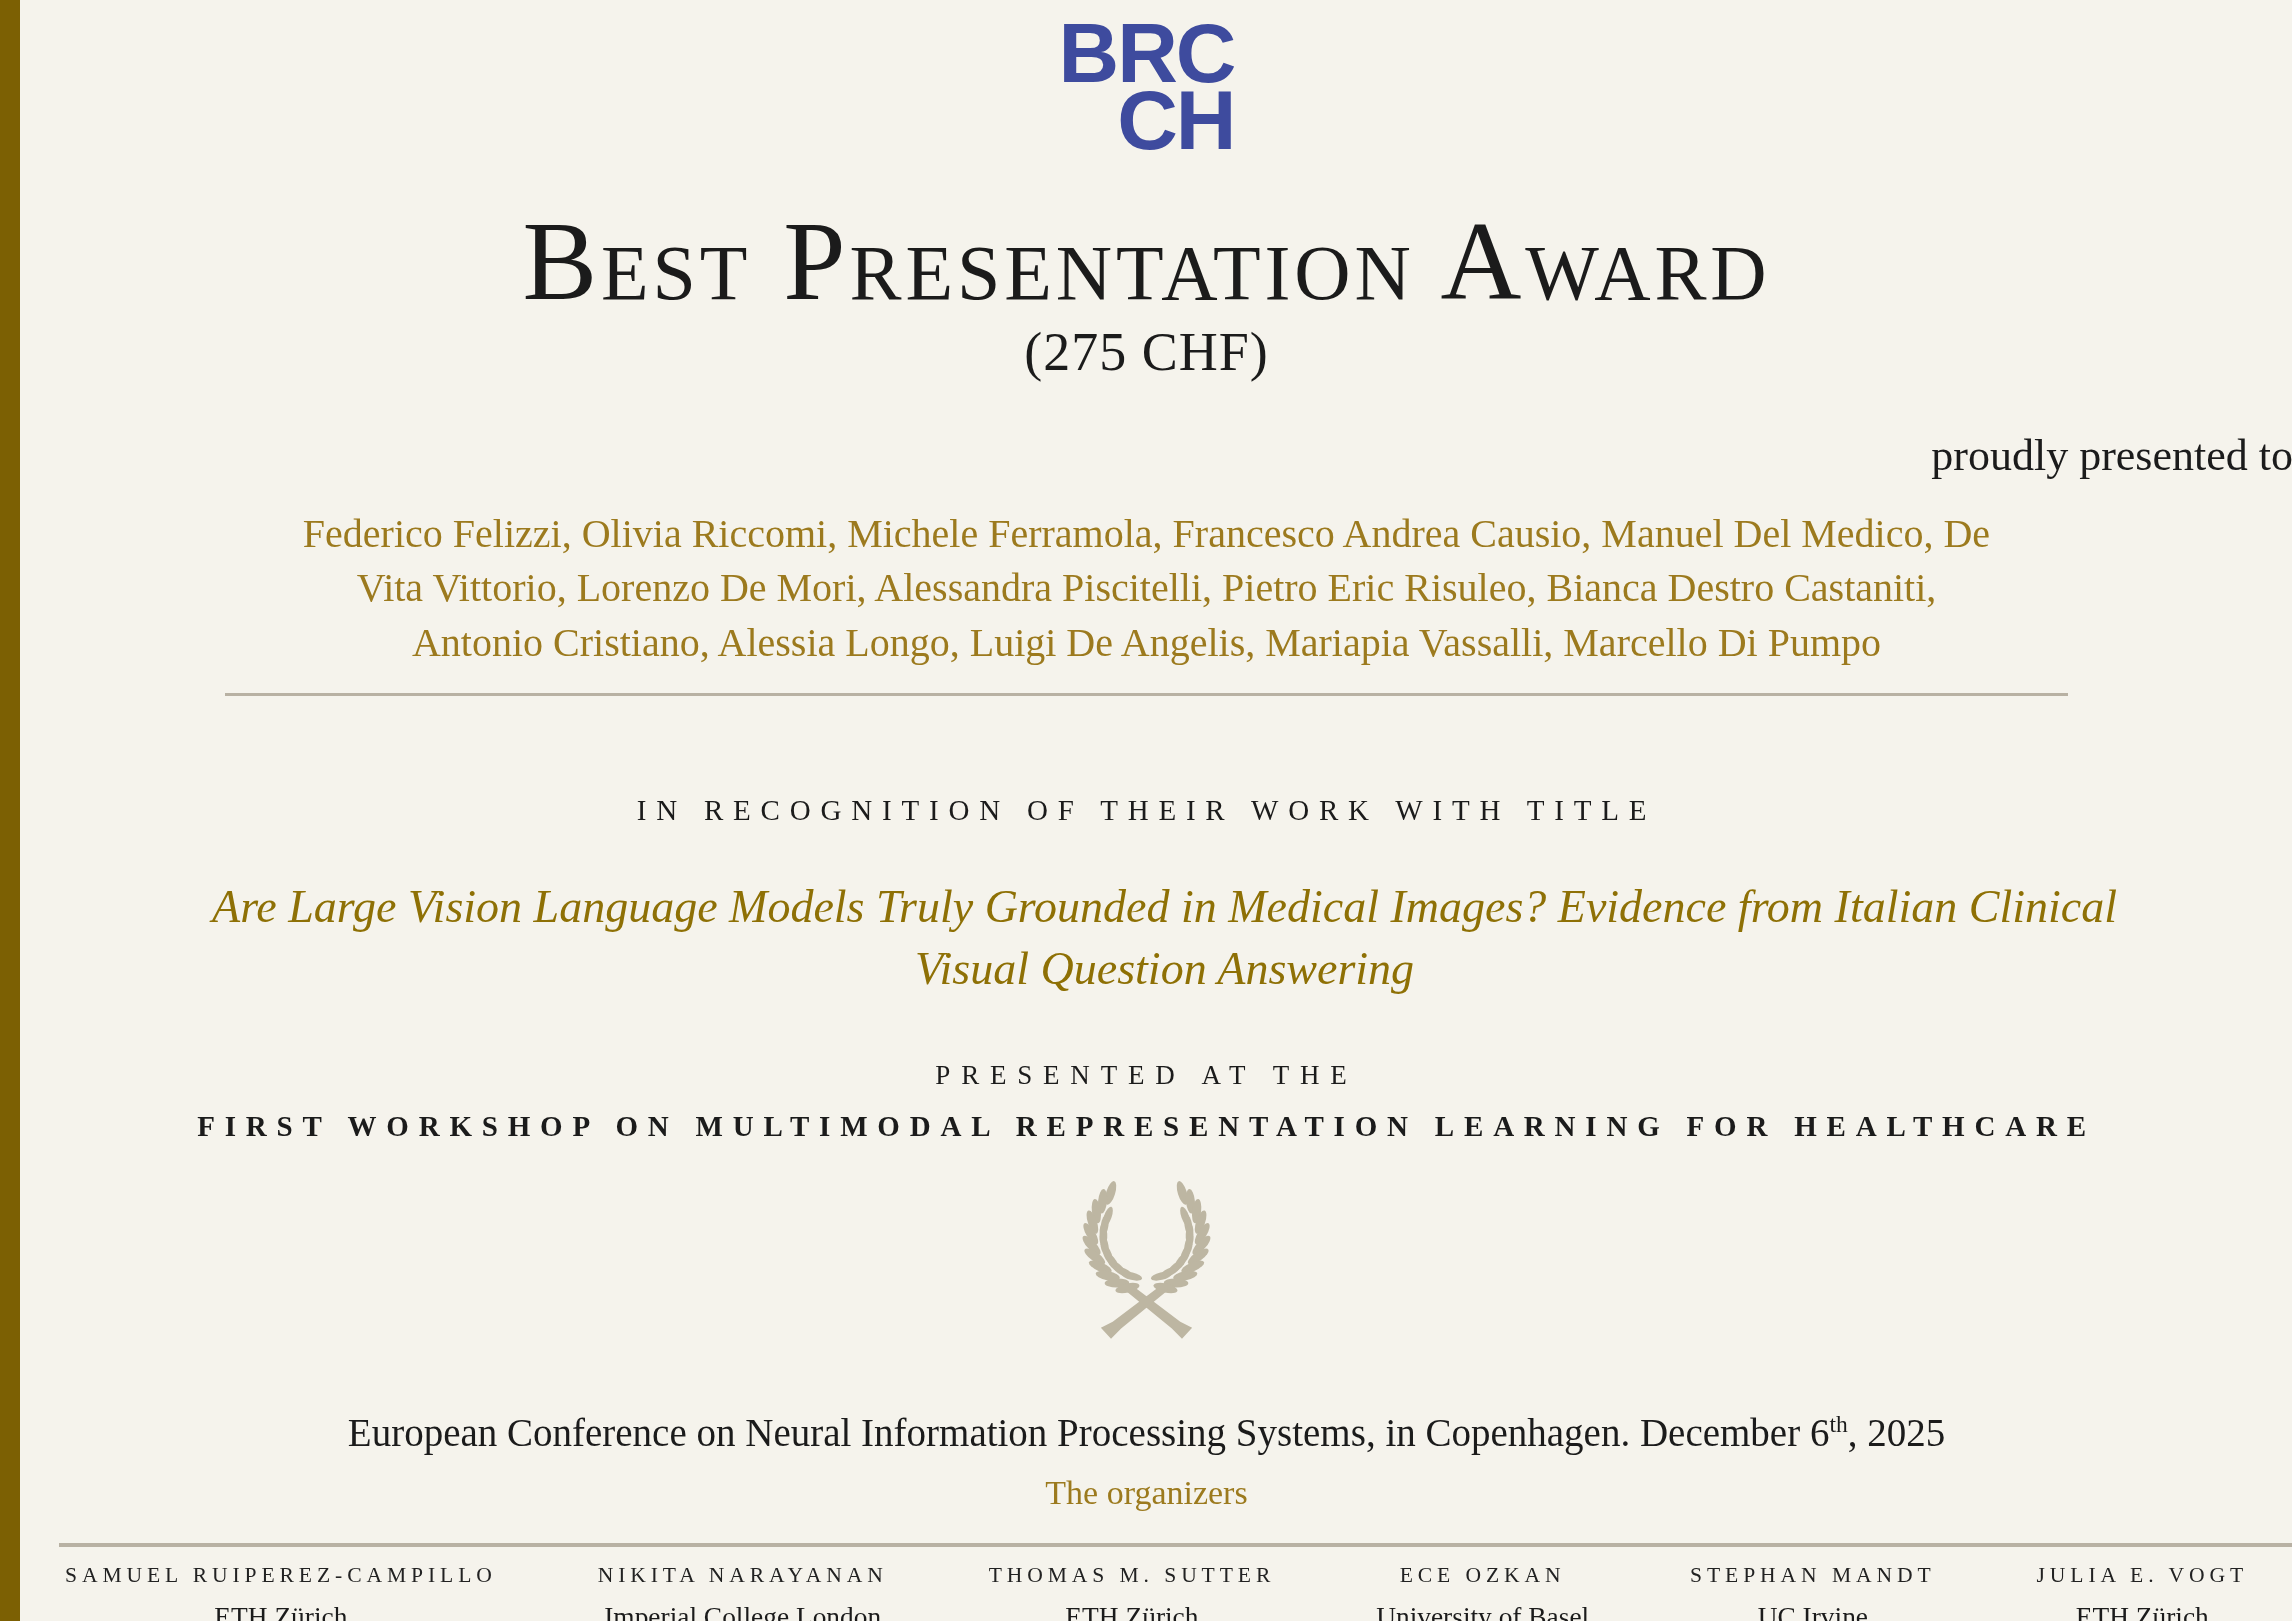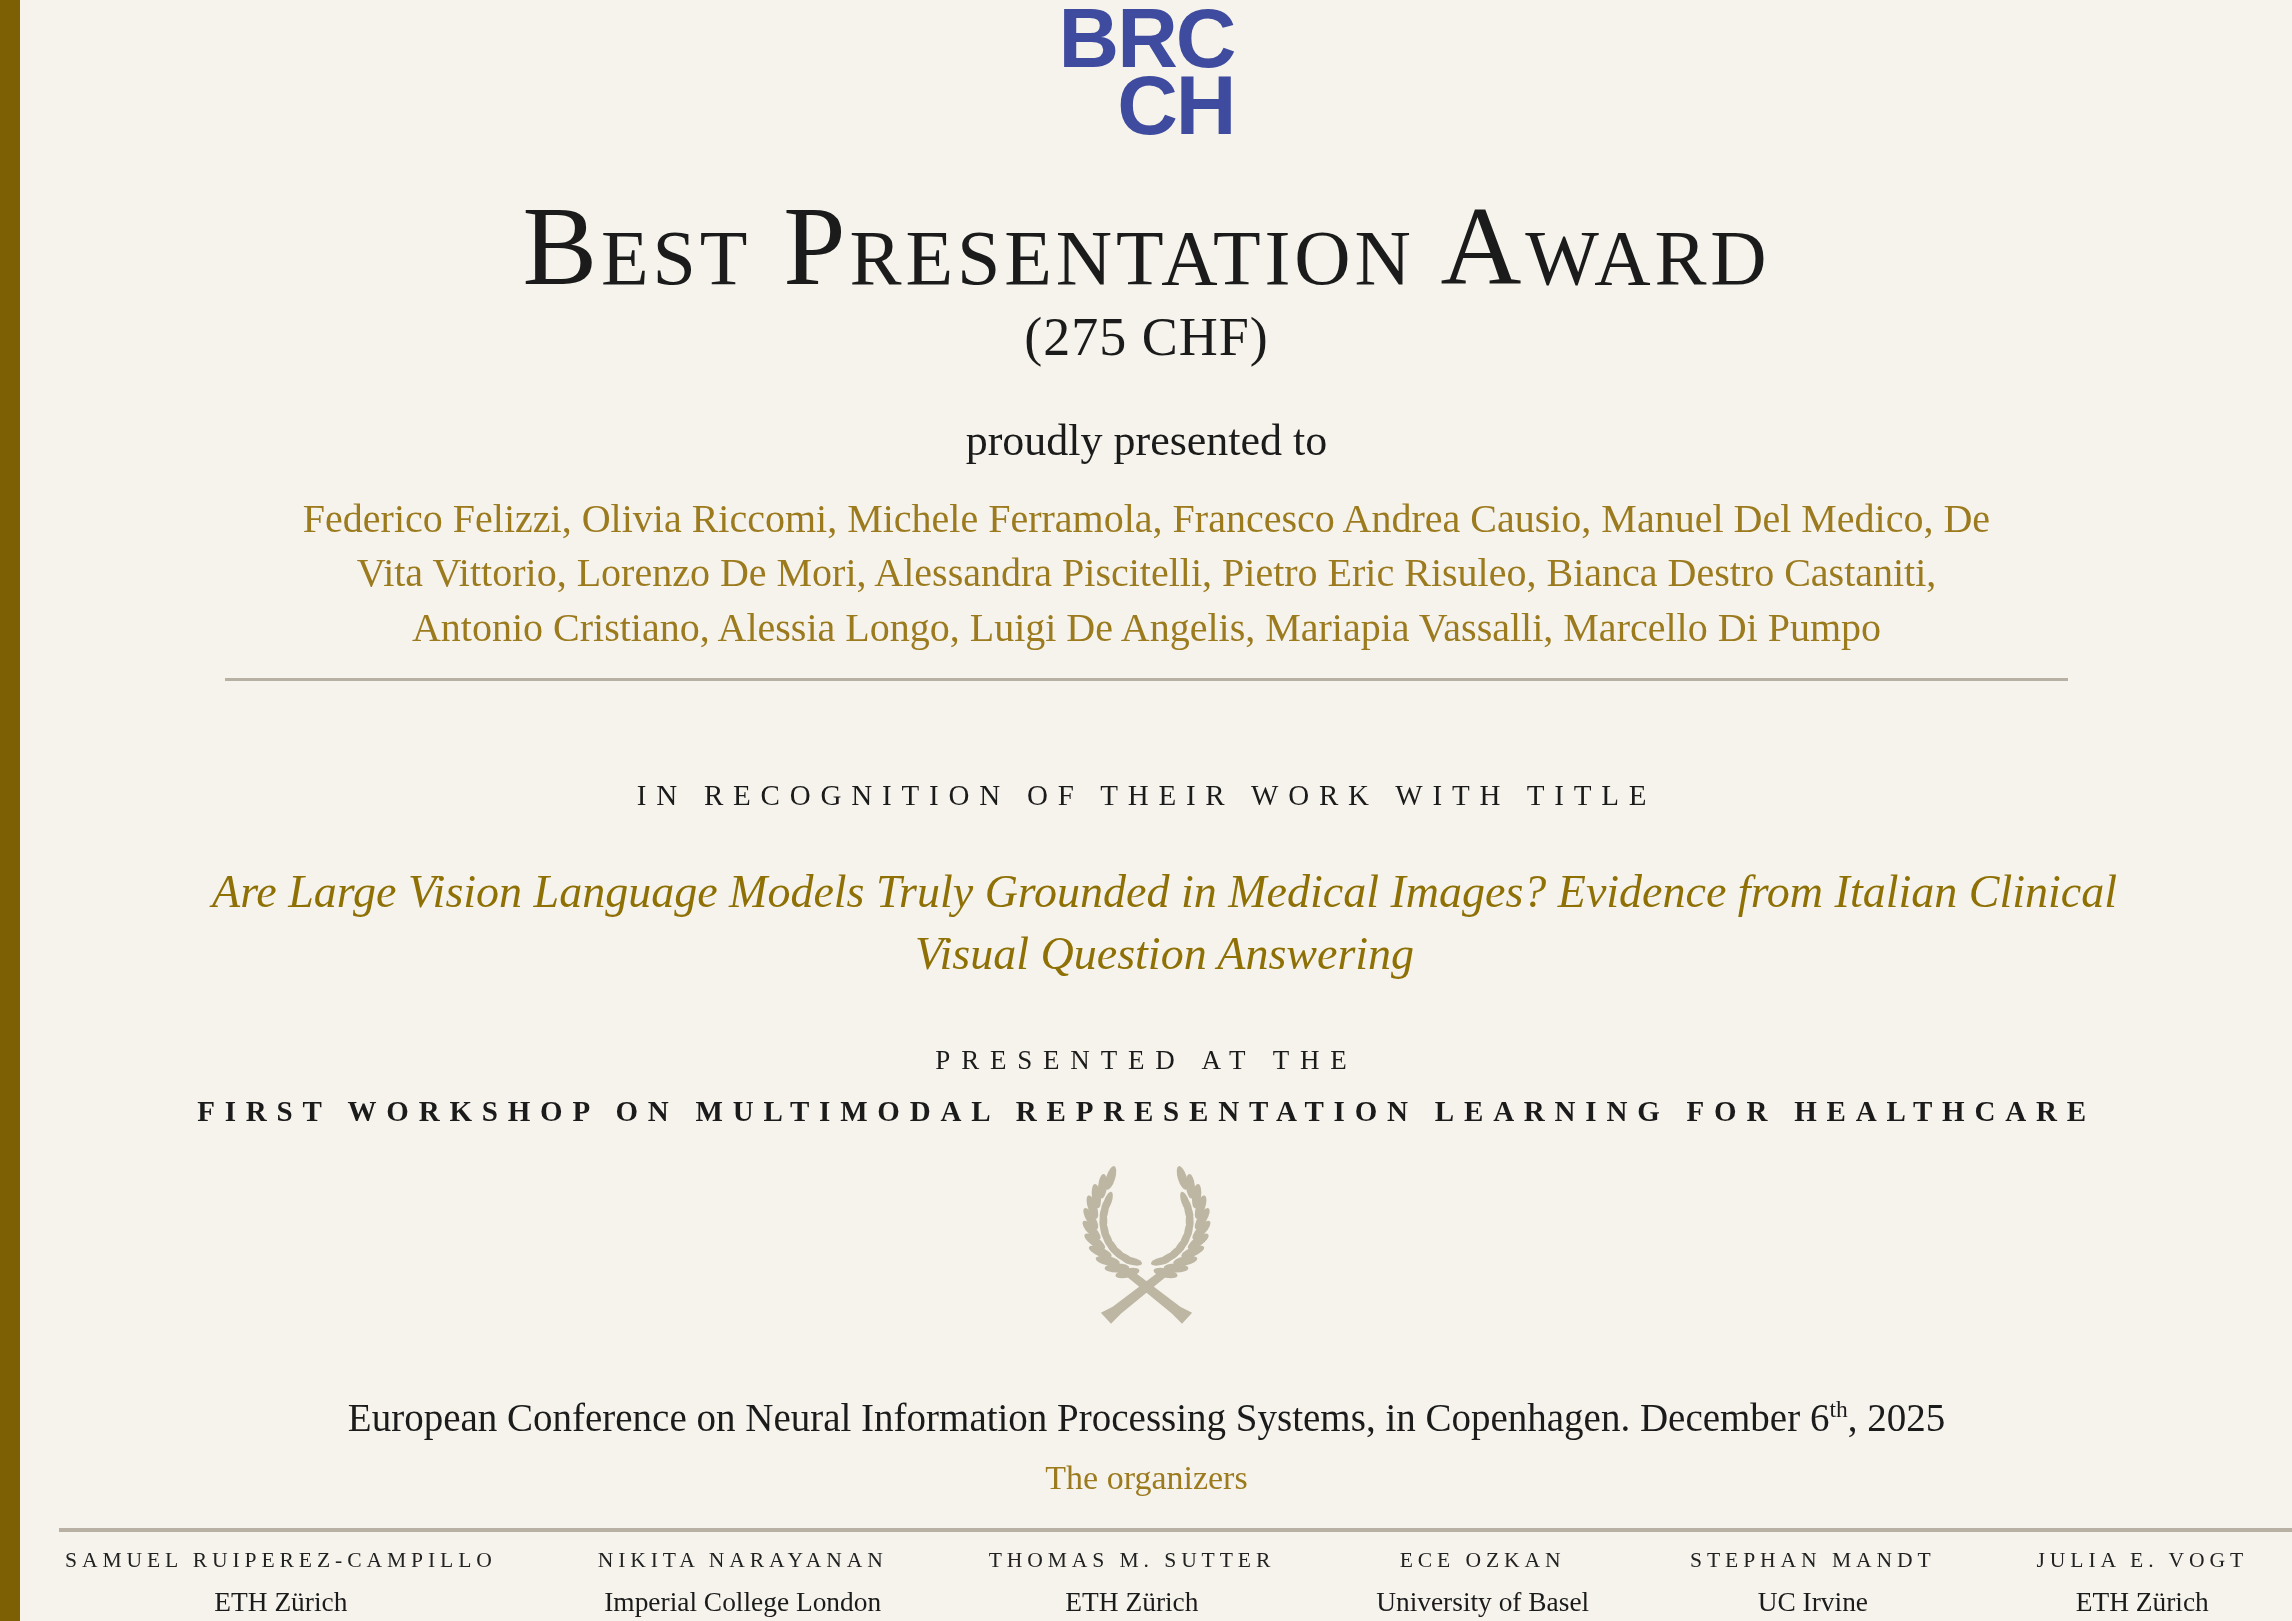--- a/index.html
+++ b/index.html
@@ -4,36 +4,36 @@
 <style>
   html,body{margin:0;padding:0;background:#e8e6df;}
   .page{
     position:relative; width:2293px; height:1621px; overflow:hidden;
     background:var(--bg); color:var(--ink);
     font-family:"Liberation Serif","DejaVu Serif",serif;
     text-align:center;
   }
   .left-bar{position:absolute;left:0;top:0;width:19.6px;height:100%;background:var(--bar);}
 
-  .logo{display:flex;justify-content:center;align-items:flex-end;gap:23px;padding-top:5px;}
+  .logo{display:flex;justify-content:center;align-items:flex-end;gap:23px;padding-top:20px;}
   .logo-abbr{
     font-family:"Liberation Sans","DejaVu Sans",sans-serif;font-weight:bold;
     color:var(--logo-blue);font-size:84px;line-height:0.8;text-align:right;letter-spacing:-2px;
   }
   .logo-name{
     font-family:"Liberation Sans","DejaVu Sans",sans-serif;
     color:var(--logo-gray);font-size:46px;line-height:1.02;text-align:left;font-weight:400;
   }
 
   .award-title{
     margin:51px 0 0;font-weight:normal;font-variant:small-caps;
     font-size:112px;line-height:1;letter-spacing:3.9px;
   }
   .prize{font-size:54px;margin-top:3.9px;letter-spacing:1px;}
-  .presented{font-size:44px;margin-top:47px;}
+  .presented{font-size:44px;margin-top:47px;text-align:right;}
   .recipients{font-size:40px;color:var(--gold);margin-top:25.5px;line-height:1.36;}
   .recipients div{white-space:nowrap;}
   .rule-names{width:1843px;margin:23.5px auto 0;border:none;height:2.9px;background:var(--rule);}
   .recognition{margin-top:98px;font-size:29px;letter-spacing:9.8px;white-space:nowrap;}
   .work-title{margin-top:49px;font-style:italic;font-size:46px;color:var(--gold-dark);line-height:1.35;}
   .work-title div{white-space:nowrap;padding-left:36px;}
   .presented-at{margin-top:59px;font-size:27px;letter-spacing:10.8px;white-space:nowrap;}
   .venue{margin-top:19.6px;font-size:29px;font-weight:bold;letter-spacing:9.8px;white-space:nowrap;}
   .wreath{margin-top:15.7px;width:169px;height:182px;display:inline-block;}
   .conference{margin-top:65px;font-size:39px;}

